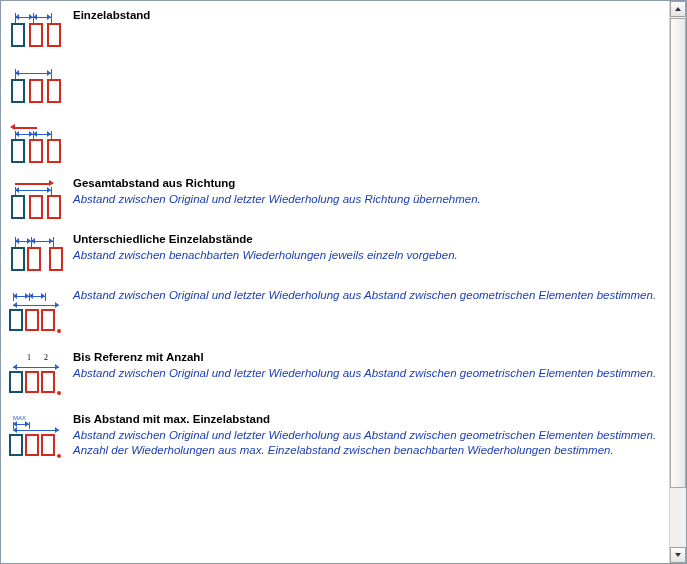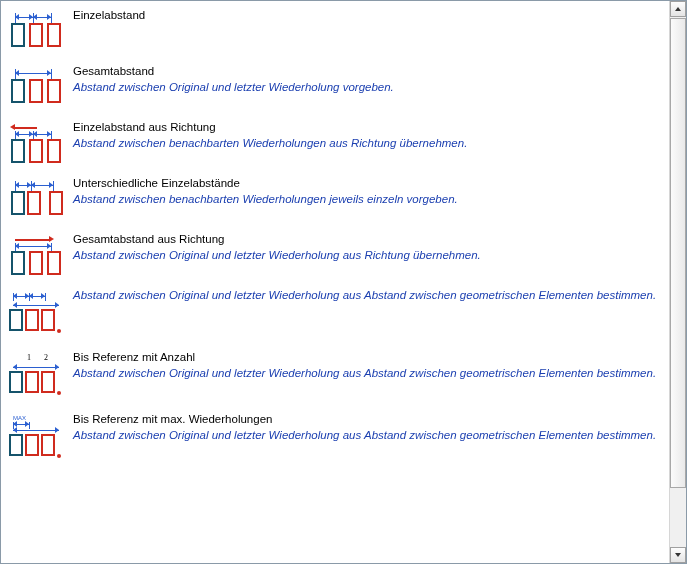--- a/index.html
+++ b/index.html
@@ -41,21 +41,21 @@
     width: 66px;
     min-width: 66px;
     padding-top: 4px;
   }
   .text-cell {
     flex: 1;
     padding-top: 1px;
   }
   .entry-title {
     font-size: 11.5px;
-    font-weight: normal;
+    font-weight: bold;
     color: #000000;
     line-height: 14px;
     margin-bottom: 2px;
   }
   .entry-desc {
     font-size: 11.5px;
     font-style: italic;
     color: #1b3fb0;
     line-height: 15px;
   }
@@ -216,24 +216,20 @@
         <div class="ico">
           <div class="tick" style="left:8px; top:2px; height:10px;"></div>
           <div class="tick" style="left:44px; top:2px; height:10px;"></div>
           <div class="hline" style="left:8px; top:6px; width:36px;"></div>
           <div class="arrow-lb" style="left:8px; top:3px;"></div>
           <div class="arrow-rb" style="left:40px; top:3px;"></div>
           <div class="rect r-blue" style="left:4px; top:12px; width:14px; height:24px;"></div>
           <div class="rect r-red" style="left:22px; top:12px; width:14px; height:24px;"></div>
           <div class="rect r-red" style="left:40px; top:12px; width:14px; height:24px;"></div>
         </div>
-      </div>
-      <div class="text-cell">
-        <div class="entry-title">Gesamtabstand</div>
-        <div class="entry-desc">Abstand zwischen Original und letzter Wiederholung vorgeben.</div>
       </div>
     </div>
 
     <div class="entry">
       <div class="icon-cell">
         <div class="ico">
           <div class="hline red" style="left:8px; top:4px; width:22px;"></div>
           <div class="arrow-l" style="left:3px; top:1px;"></div>
           <div class="tick" style="left:8px; top:8px; height:8px;"></div>
           <div class="tick" style="left:26px; top:8px; height:8px;"></div>
@@ -242,23 +238,40 @@
           <div class="hline" style="left:26px; top:11px; width:18px;"></div>
           <div class="arrow-lb" style="left:8px; top:8px;"></div>
           <div class="arrow-rb" style="left:22px; top:8px;"></div>
           <div class="arrow-lb" style="left:26px; top:8px;"></div>
           <div class="arrow-rb" style="left:40px; top:8px;"></div>
           <div class="rect r-blue" style="left:4px; top:16px; width:14px; height:24px;"></div>
           <div class="rect r-red" style="left:22px; top:16px; width:14px; height:24px;"></div>
           <div class="rect r-red" style="left:40px; top:16px; width:14px; height:24px;"></div>
         </div>
       </div>
-      <div class="text-cell">
-        <div class="entry-title">Einzelabstand aus Richtung</div>
-        <div class="entry-desc">Abstand zwischen benachbarten Wiederholungen aus Richtung übernehmen.</div>
+    </div>
+
+    <div class="entry">
+      <div class="icon-cell">
+        <div class="ico">
+          <div class="hline red" style="left:8px; top:4px; width:34px;"></div>
+          <div class="arrow-r" style="left:42px; top:1px;"></div>
+          <div class="tick" style="left:8px; top:8px; height:8px;"></div>
+          <div class="tick" style="left:44px; top:8px; height:8px;"></div>
+          <div class="hline" style="left:8px; top:11px; width:36px;"></div>
+          <div class="arrow-lb" style="left:8px; top:8px;"></div>
+          <div class="arrow-rb" style="left:40px; top:8px;"></div>
+          <div class="rect r-blue" style="left:4px; top:16px; width:14px; height:24px;"></div>
+          <div class="rect r-red" style="left:22px; top:16px; width:14px; height:24px;"></div>
+          <div class="rect r-red" style="left:40px; top:16px; width:14px; height:24px;"></div>
+        </div>
+      </div>
+      <div class="text-cell">
+        <div class="entry-title">Gesamtabstand aus Richtung</div>
+        <div class="entry-desc">Abstand zwischen Original und letzter Wiederholung aus Richtung übernehmen.</div>
       </div>
     </div>
 
     <div class="entry">
       <div class="icon-cell">
         <div class="ico">
           <div class="tick" style="left:8px; top:2px; height:10px;"></div>
           <div class="tick" style="left:24px; top:2px; height:10px;"></div>
           <div class="tick" style="left:46px; top:2px; height:10px;"></div>
           <div class="hline" style="left:8px; top:6px; width:16px;"></div>
@@ -268,41 +281,20 @@
           <div class="arrow-lb" style="left:24px; top:3px;"></div>
           <div class="arrow-rb" style="left:42px; top:3px;"></div>
           <div class="rect r-blue" style="left:4px; top:12px; width:14px; height:24px;"></div>
           <div class="rect r-red" style="left:20px; top:12px; width:14px; height:24px;"></div>
           <div class="rect r-red" style="left:42px; top:12px; width:14px; height:24px;"></div>
         </div>
       </div>
       <div class="text-cell">
         <div class="entry-title">Unterschiedliche Einzelabstände</div>
         <div class="entry-desc">Abstand zwischen benachbarten Wiederholungen jeweils einzeln vorgeben.</div>
-      </div>
-    </div>
-
-    <div class="entry">
-      <div class="icon-cell">
-        <div class="ico">
-          <div class="hline red" style="left:8px; top:4px; width:34px;"></div>
-          <div class="arrow-r" style="left:42px; top:1px;"></div>
-          <div class="tick" style="left:8px; top:8px; height:8px;"></div>
-          <div class="tick" style="left:44px; top:8px; height:8px;"></div>
-          <div class="hline" style="left:8px; top:11px; width:36px;"></div>
-          <div class="arrow-lb" style="left:8px; top:8px;"></div>
-          <div class="arrow-rb" style="left:40px; top:8px;"></div>
-          <div class="rect r-blue" style="left:4px; top:16px; width:14px; height:24px;"></div>
-          <div class="rect r-red" style="left:22px; top:16px; width:14px; height:24px;"></div>
-          <div class="rect r-red" style="left:40px; top:16px; width:14px; height:24px;"></div>
-        </div>
-      </div>
-      <div class="text-cell">
-        <div class="entry-title">Gesamtabstand aus Richtung</div>
-        <div class="entry-desc">Abstand zwischen Original und letzter Wiederholung aus Richtung übernehmen.</div>
       </div>
     </div>
 
     <div class="entry">
       <div class="icon-cell">
         <div class="ico tall">
           <div class="tick" style="left:6px; top:2px; height:8px;"></div>
           <div class="tick" style="left:22px; top:2px; height:8px;"></div>
           <div class="tick" style="left:38px; top:2px; height:8px;"></div>
           <div class="hline" style="left:6px; top:5px; width:16px;"></div>
@@ -357,22 +349,23 @@
           <div class="hline" style="left:6px; top:15px; width:46px;"></div>
           <div class="arrow-lb" style="left:6px; top:12px;"></div>
           <div class="arrow-rb" style="left:48px; top:12px;"></div>
           <div class="rect r-blue" style="left:2px; top:19px; width:14px; height:22px;"></div>
           <div class="rect r-red" style="left:18px; top:19px; width:14px; height:22px;"></div>
           <div class="rect r-red" style="left:34px; top:19px; width:14px; height:22px;"></div>
           <div class="dot" style="left:50px; top:39px;"></div>
         </div>
       </div>
       <div class="text-cell">
-        <div class="entry-title">Bis Referenz mit max. Wiederholungen</div>
+        <div class="entry-title">Bis Abstand mit max. Einzelabstand</div>
         <div class="entry-desc">Abstand zwischen Original und letzter Wiederholung aus Abstand zwischen geometrischen Elementen bestimmen.</div>
+        <div class="entry-desc">Anzahl der Wiederholungen aus max. Einzelabstand zwischen benachbarten Wiederholungen bestimmen.</div>
       </div>
     </div>
 
   </div>
 
   <div class="scrollbar">
     <div class="sb-btn sb-up">
       <span class="sb-arrow up"></span>
     </div>
     <div class="sb-thumb"></div>

